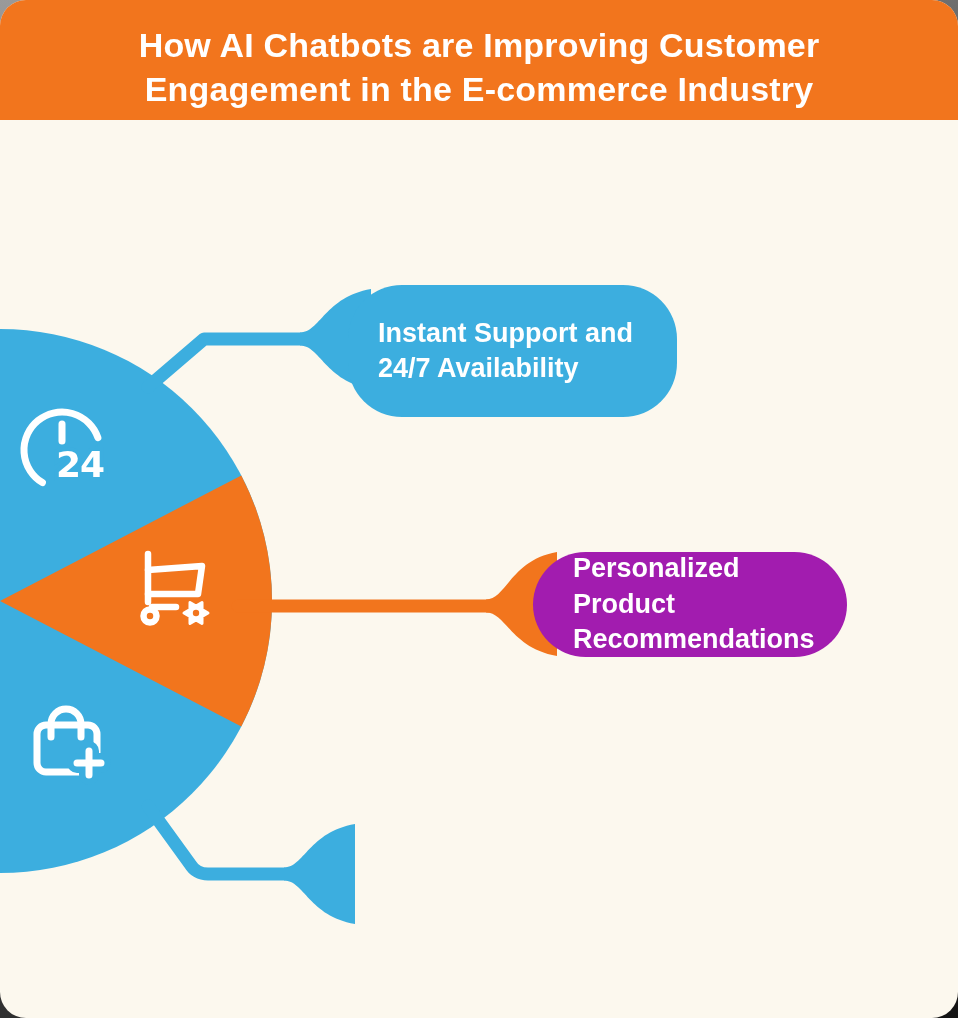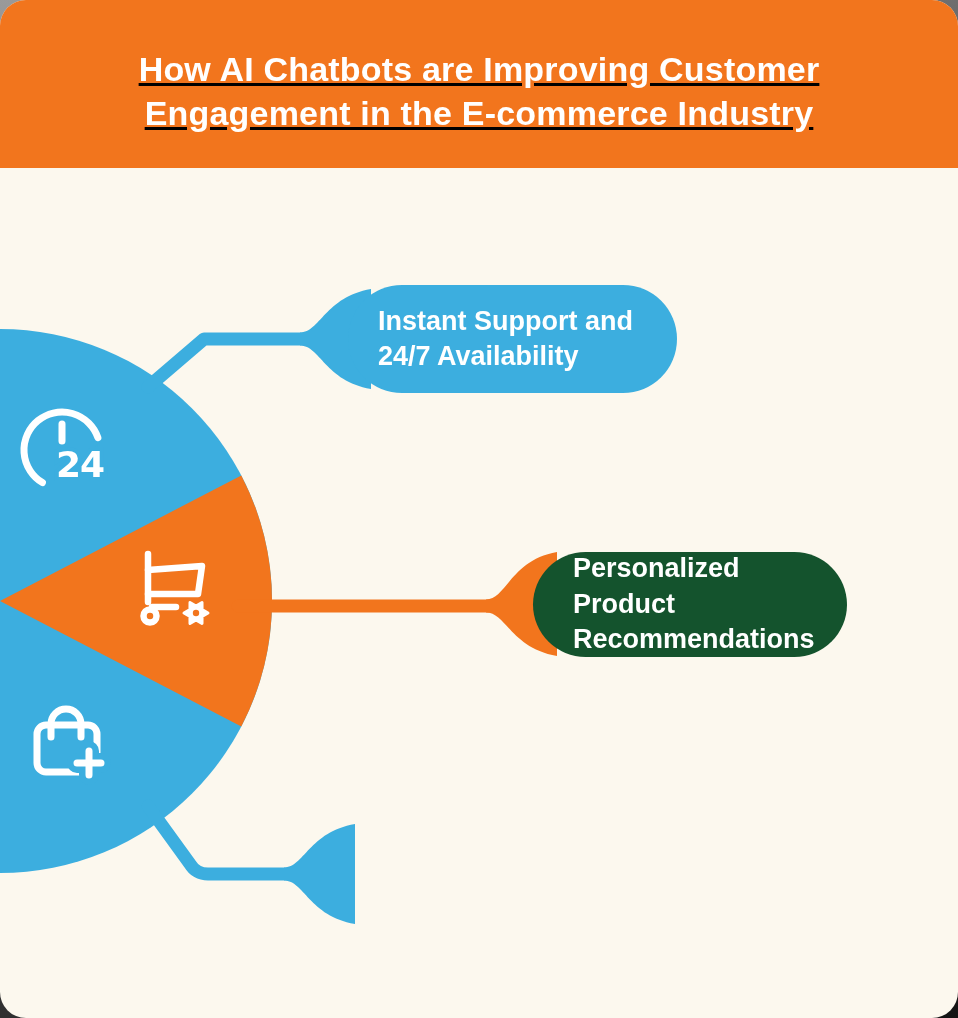--- a/index.html
+++ b/index.html
@@ -6,38 +6,38 @@
   body{
     background:linear-gradient(160deg,#9a9a9a 0%,#555 40%,#141414 100%);
     font-family:"Liberation Sans", sans-serif;
     width:958px;height:1018px;
   }
   .card{
     position:relative;width:958px;height:1018px;
     background:#FCF8EE;border-radius:26px;overflow:hidden;
   }
   .header{
-    position:absolute;left:0;top:0;width:958px;height:168px;
-    background:#F2751D;display:flex;align-items:center;justify-content:center;text-decoration:underline;
+    position:absolute;left:0;top:0;width:958px;height:120px;
+    background:#F2751D;display:flex;align-items:center;justify-content:center;
   }
   .title{
     margin:0;padding-top:14px;color:#FFFFFF;text-align:center;
     font-size:34px;font-weight:700;line-height:1.3;letter-spacing:.2px;
     white-space:pre-line;font-family:"Liberation Sans", sans-serif;
   }
   .diagram{position:absolute;inset:0;}
   .diagram svg{position:absolute;left:0;top:0;}
   .bubble{
     position:absolute;display:flex;align-items:center;
     color:#FFFFFF;font-weight:700;font-size:27px;line-height:1.31;
     white-space:pre-line;box-sizing:border-box;
   }
   .bubble.blue{background:#3CAEDF;border-radius:54px;}
-  .bubble.orange{background:#14532d;border-radius:53px;}
-  .bubble-top{left:348px;top:285px;width:329px;height:108px;padding-left:30px;}
+  .bubble.orange{background:#a21caf;border-radius:53px;}
+  .bubble-top{left:348px;top:285px;width:329px;height:132px;padding-left:30px;}
   .bubble-mid{left:533px;top:552px;width:314px;height:105px;padding-left:40px;}
   .bubble-bottom{left:330px;top:820px;width:330px;height:108px;padding-left:35px;}
 </style>
 </head>
 <body>
 
 <div class="card">
 
   <div class="diagram">
     <svg width="958" height="1018" viewBox="0 0 958 1018" aria-hidden="true">

